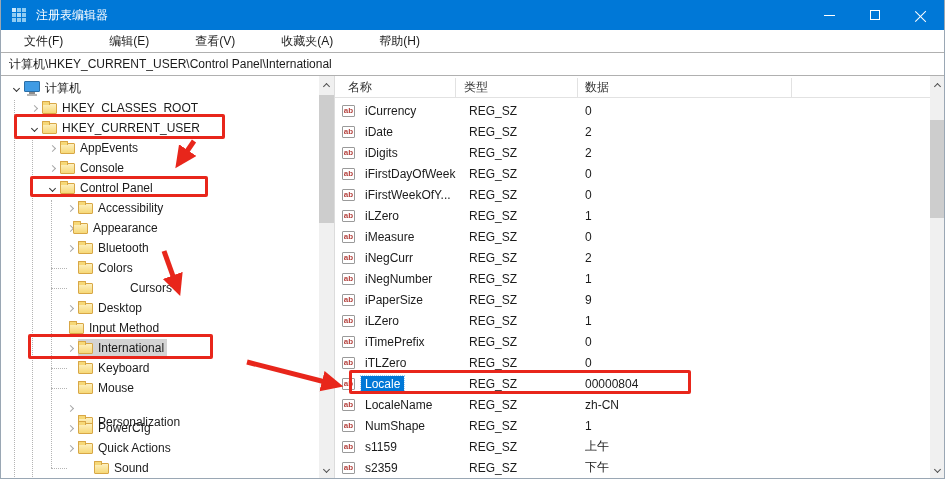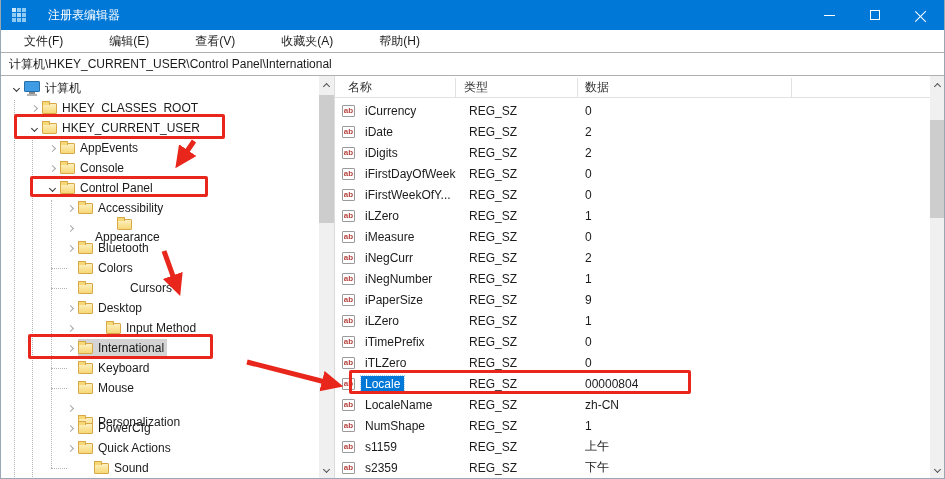--- a/index.html
+++ b/index.html
@@ -4,21 +4,21 @@
 <style>
   :root{
     --titlebar:#0078d7; --red:#e8261b; --selblue:#0078d7; --selgray:#d4d4d4;
     --txt:#1b1b1b; --border:#b0b0b0; --line:#e2e2e2;
   }
   *{margin:0;padding:0;box-sizing:border-box;font-family:"Liberation Sans","DejaVu Sans",sans-serif;}
   html,body{width:945px;height:479px;overflow:hidden;background:#fff;}
   .window{position:relative;width:945px;height:479px;background:#fff;border:1px solid #9aa7b4;border-top:none;overflow:hidden;}
 
   
-  .titlebar{position:absolute;left:0;top:0;width:100%;height:30px;background:var(--titlebar);display:flex;align-items:center;color:#fff;gap:12px;}
+  .titlebar{position:absolute;left:0;top:0;width:100%;height:30px;background:var(--titlebar);display:flex;align-items:center;color:#fff;}
   .app-icon{width:15px;height:15px;margin:0 9px 0 11px;display:grid;grid-template-columns:repeat(3,4px);grid-template-rows:repeat(3,4px);gap:1px;}
   .app-icon span{background:#8ecbf2;}
   .app-icon span:nth-child(1){background:#cfe9fb;}
   .app-icon span:nth-child(5){background:#aedaf7;}
   .title-text{font-size:12px;}
   .win-controls{margin-left:auto;display:flex;height:30px;}
   .win-btn{width:46px;height:30px;display:flex;align-items:center;justify-content:center;}
   .glyph-min{width:11px;height:1px;background:#fff;}
   .glyph-max{width:10px;height:10px;border:1px solid #fff;}
   .glyph-close{position:relative;width:12px;height:12px;}
@@ -197,21 +197,21 @@
             </div>
             <div class="sel-wrap" style="margin-left: 77px;">
               <div class="folder"></div>
               <span>Accessibility</span>
             </div>
           </div>
           <div class="tree-row">
             <div class="chevbox" style="left: 63px;">
               <div class="chev collapsed"></div>
             </div>
-            <div class="sel-wrap" style="margin-left: 94px; flex-direction: column;">
+            <div class="sel-wrap" style="margin-left: 72px;">
               <div class="folder"></div>
               <span>Appearance</span>
             </div>
           </div>
           <div class="tree-row">
             <div class="chevbox" style="left: 63px;">
               <div class="chev collapsed"></div>
             </div>
             <div class="sel-wrap" style="margin-left: 77px;">
               <div class="folder"></div>
@@ -238,21 +238,21 @@
             </div>
             <div class="sel-wrap" style="margin-left: 77px;">
               <div class="folder"></div>
               <span>Desktop</span>
             </div>
           </div>
           <div class="tree-row">
             <div class="chevbox" style="left: 63px;">
               <div class="chev collapsed"></div>
             </div>
-            <div class="sel-wrap" style="margin-left: 105px; justify-content: space-between;">
+            <div class="sel-wrap" style="margin-left: 68px; justify-content: space-between;">
               <div class="folder"></div>
               <span>Input Method</span>
             </div>
           </div>
           <div class="tree-row">
             <div class="chevbox" style="left: 63px;">
               <div class="chev collapsed"></div>
             </div>
             <div class="sel-wrap selected" style="margin-left: 77px;">
               <div class="folder"></div>

